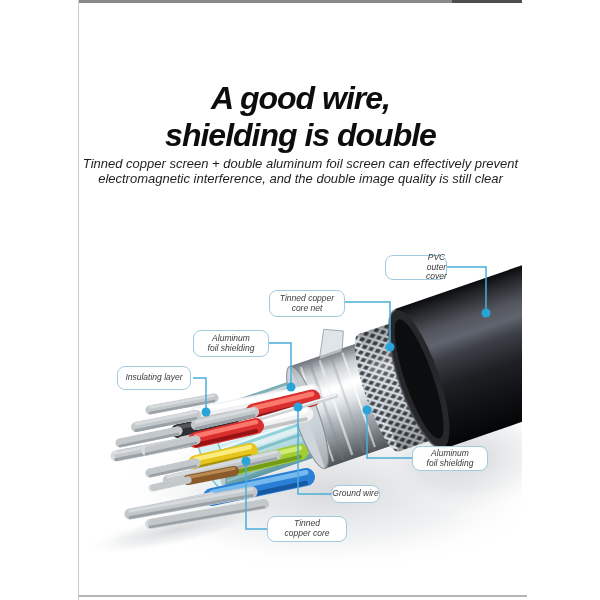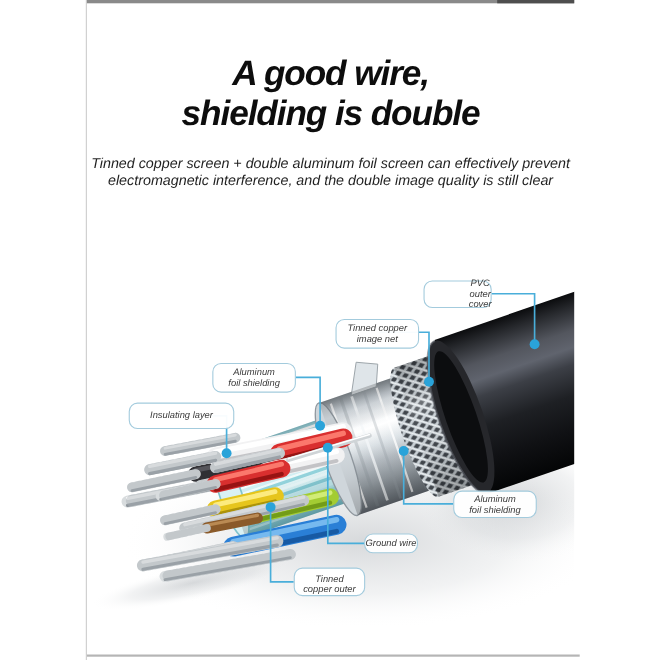--- a/index.html
+++ b/index.html
@@ -6,22 +6,22 @@
   .page{position:relative;width:600px;height:600px;background:#ffffff;overflow:hidden;
         font-family:"Liberation Sans",sans-serif;}
   
   .left-border{position:absolute;left:78px;top:0;width:1px;height:600px;background:#cccccc;}
   .top-bar{position:absolute;left:79px;top:0;width:443px;height:3px;background:#8a8a8a;}
   .top-bar-dark{position:absolute;left:452px;top:0;width:70px;height:3px;background:#4e4e4e;}
   .bottom-border{position:absolute;left:79px;top:595px;width:448px;height:1.5px;background:#b5b5b5;}
   
   .header{position:absolute;left:79px;top:48px;width:443px;text-align:center;z-index:4;}
   .title{font-style:italic;font-weight:bold;font-size:32px;line-height:37px;
-         letter-spacing:-1px;color:#0d0d0d;}
-  .subtitle{margin-top:20px;font-style:italic;font-size:13px;line-height:14.5px;color:#1f1f1f;}
+         letter-spacing:-1px;color:#0d0d0d;margin-top:32px;}
+  .subtitle{margin-top:3px;font-style:italic;font-size:13px;line-height:14.5px;color:#1f1f1f;}
   
   .diagram-svg{position:absolute;left:0;top:0;z-index:2;}
   .callout{position:absolute;z-index:5;box-sizing:border-box;
            border:1.5px solid #a3cbdd;border-radius:8px;background:rgba(255,255,255,.96);
            display:flex;flex-direction:column;align-items:center;justify-content:center;
            font-style:italic;font-size:8.5px;line-height:9.6px;color:#3a3a3a;text-align:center;}
   .callout span{display:block;}
 </style>
 </head>
 <body>
@@ -306,38 +306,38 @@
       <circle cx="367" cy="410" r="4.5"></circle>
       <circle cx="298" cy="407" r="4.5"></circle>
       <circle cx="246" cy="461" r="4.5"></circle>
     </g>
   </svg>
 
   <div class="callout" style="left:385px;top:255px;width:62px;height:25px;padding-left:41px;">
     <span>PVC outer cover</span>
     <span></span>
   </div>
-  <div class="callout" style="left:269px;top:290px;width:76px;height:27px;margin-left:36px;">
+  <div class="callout" style="left:269px;top:290px;width:76px;height:27px;">
     <span>Tinned copper</span>
-    <span>image net</span>
+    <span>core net</span>
   </div>
   <div class="callout" style="left:193px;top:330px;width:76px;height:27px;">
     <span>Aluminum</span>
     <span>foil shielding</span>
   </div>
-  <div class="callout" style="left:117px;top:366px;width:96px;height:24px;">
+  <div class="callout" style="left:117px;top:366px;width:74px;height:24px;">
     <span>Insulating layer</span>
     <span></span>
   </div>
   <div class="callout" style="left:412px;top:446px;width:76px;height:25px;">
     <span>Aluminum</span>
     <span>foil shielding</span>
   </div>
   <div class="callout" style="left:331px;top:485px;width:49px;height:18px;text-align:center;">
     <span>Ground wire</span>
     <span></span>
   </div>
-  <div class="callout" style="left:267px;top:516px;width:65px;height:26px;justify-content:flex-end;">
+  <div class="callout" style="left:267px;top:516px;width:80px;height:26px;">
     <span>Tinned</span>
-    <span>copper outer</span>
+    <span>copper core</span>
   </div>
 
 </div>
 
 </body></html>

